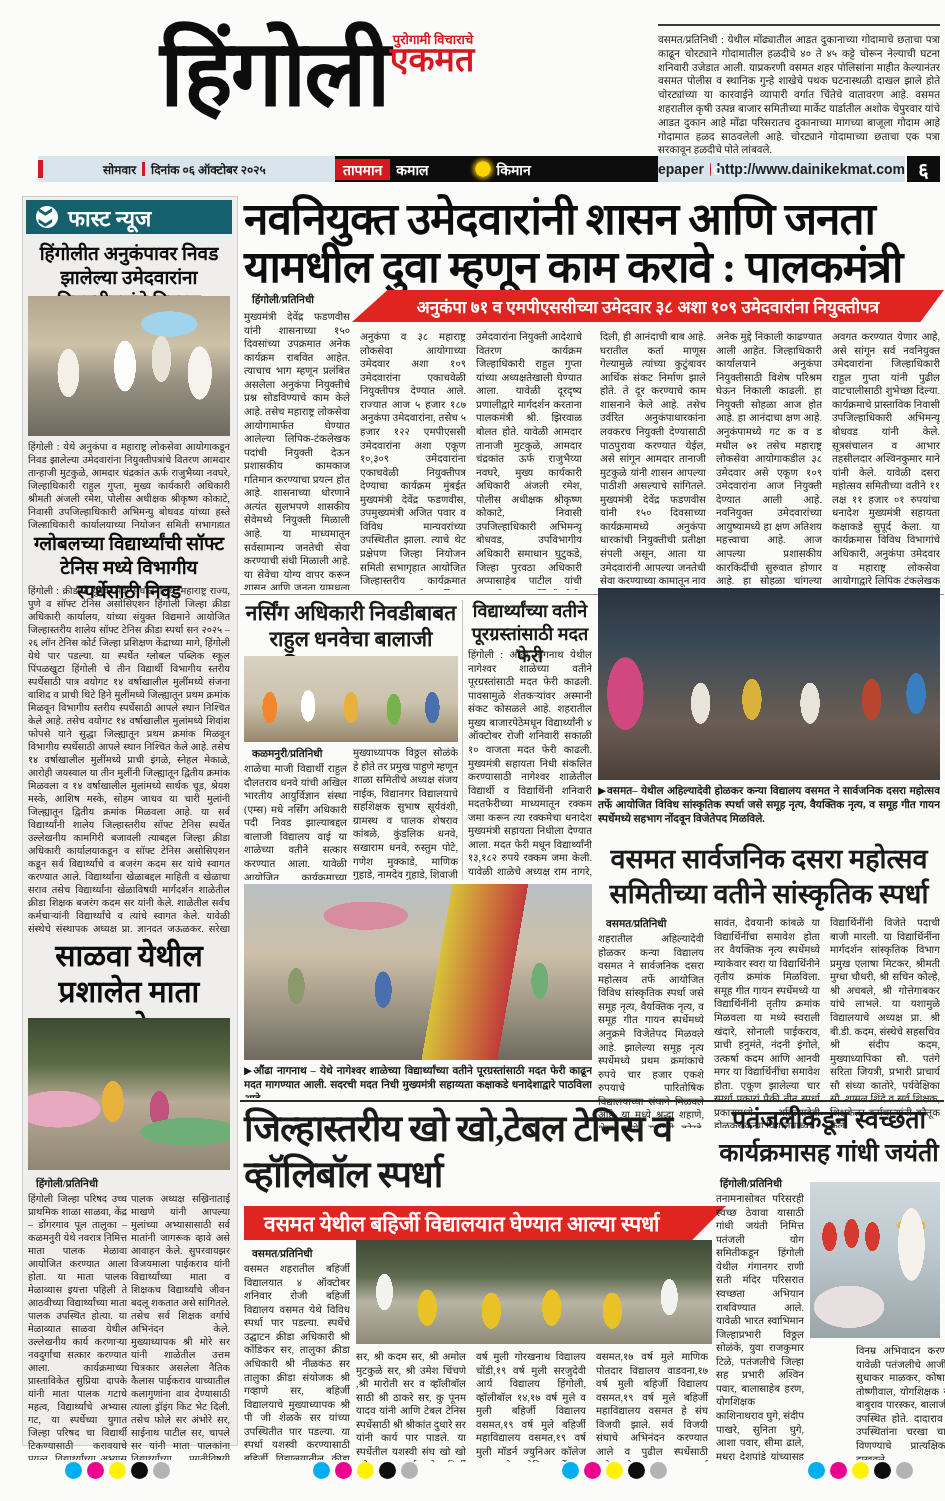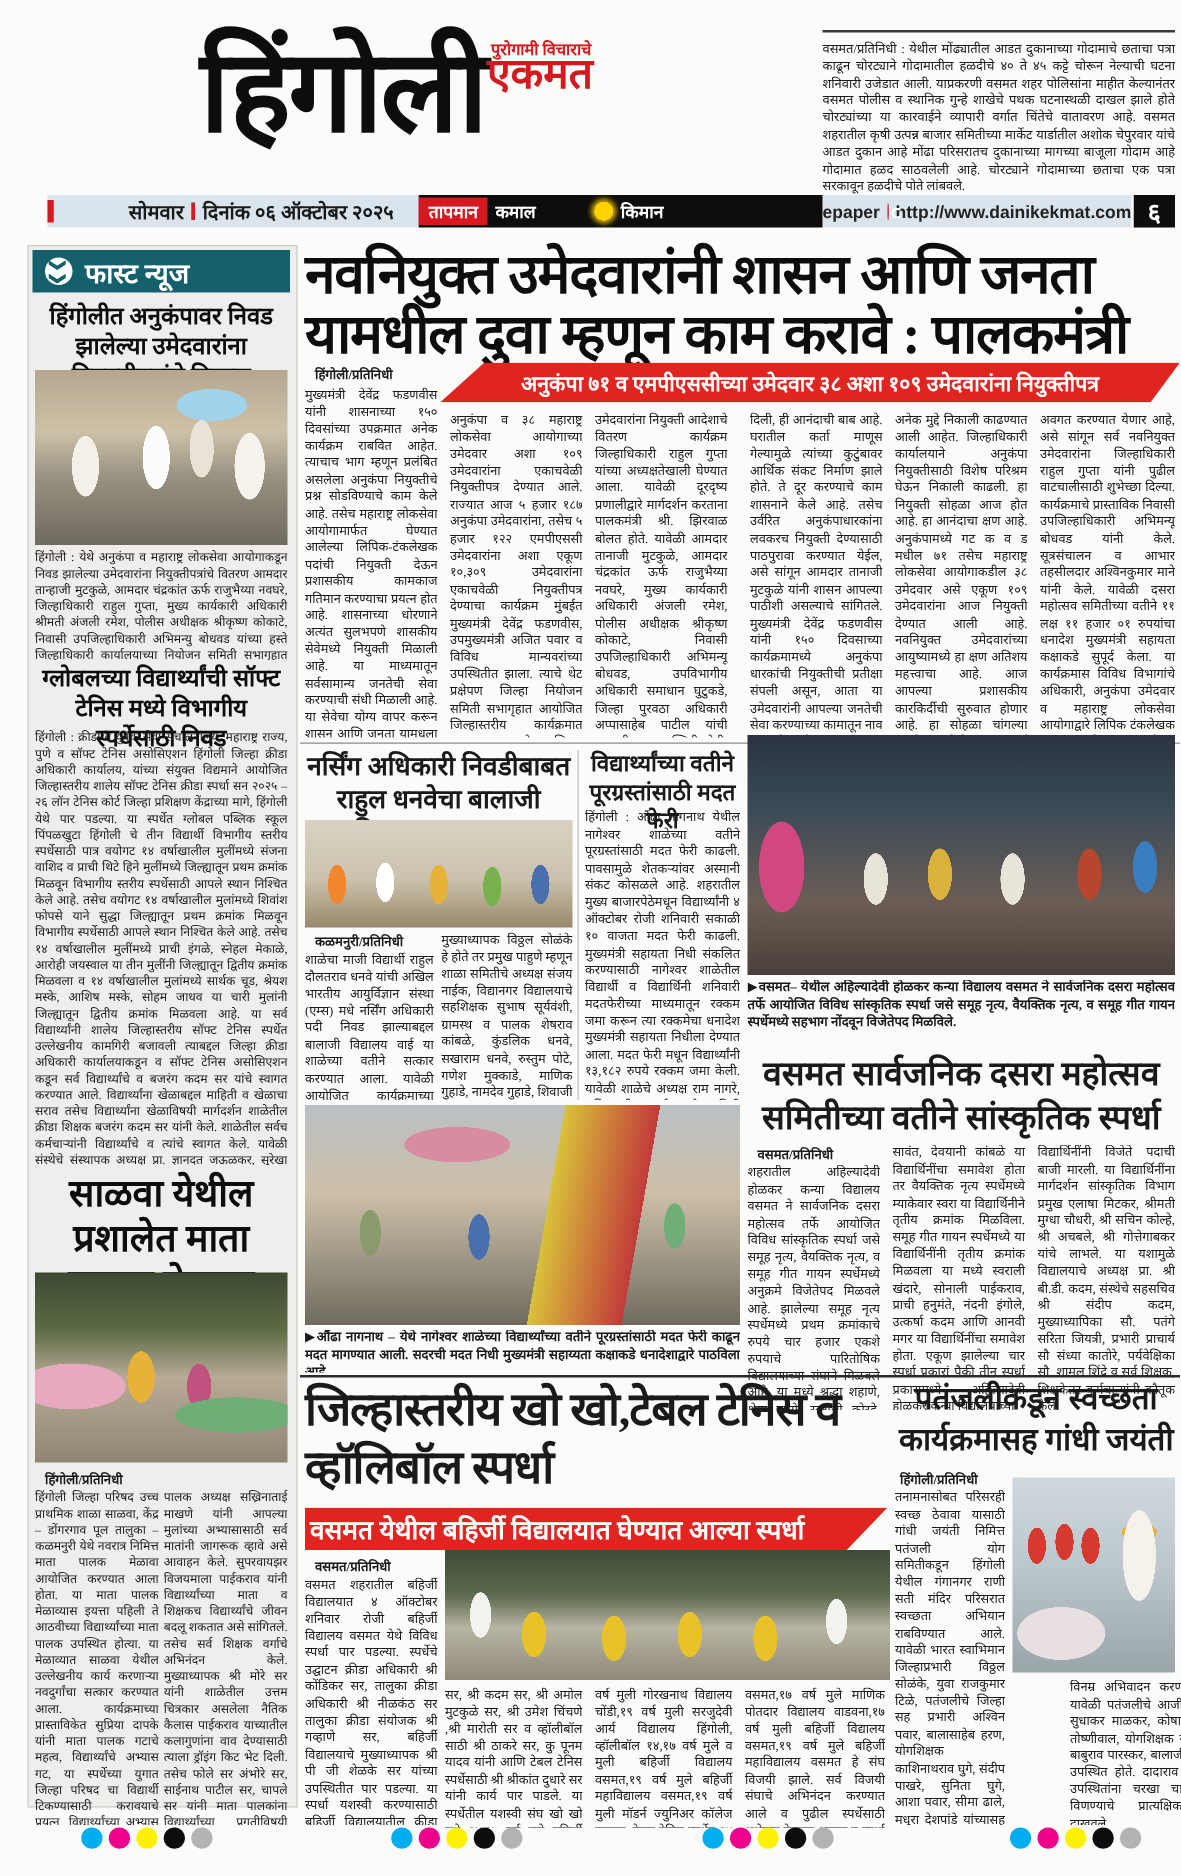--- a/index.html
+++ b/index.html
@@ -17,42 +17,42 @@
   
   .tr-box{border-top:2px solid #3a3a3a;}
   .tr-head{color:#9b1212;font-weight:bold;font-size:15px;text-align:center;}
   .tr-body{font-size:10.3px;line-height:1.34;}
   .ep-row{background:#d9e4ec;display:flex;align-items:center;justify-content:center;gap:6px;
           font-family:"Liberation Sans",sans-serif;font-size:14px;font-weight:bold;color:#222;}
   .ep-ic{width:13px;height:13px;border-radius:50%;background:#c01116;display:inline-block;position:relative;}
   .ep-ic:after{content:"";position:absolute;left:3px;top:3px;width:5px;height:5px;border:2px solid #fff;border-radius:50%;border-right-color:transparent;}
   .pg-box{background:#0d0d0d;color:#fff;display:flex;align-items:center;justify-content:center;font-size:20px;font-weight:bold;}
   
-  .date-bar{background:#d9e4ec;display:flex;align-items:center;font-weight:bold;font-size:16px;}
+  .date-bar{background:#d9e4ec;display:flex;align-items:center;font-weight:bold;font-size:12px;}
   .red-tick{width:5px;height:18px;background:#d61920;display:inline-block;}
   .temp-bar{background:#0d0d0d;color:#fff;display:flex;align-items:center;gap:6px;font-weight:bold;font-size:14px;}
   .temp-lab{background:#d61920;color:#fff;padding:1px 8px;}
   .sun{width:16px;height:16px;border-radius:50%;background:radial-gradient(circle,#ffd400 55%,#f7941d 100%);
        box-shadow:0 0 4px 2px rgba(255,212,0,.8);display:inline-block;}
   
   .rail{background:#efeeec;border:1px solid #cfcecb;}
   .fn-head{background:#15606d;color:#fff;display:flex;align-items:center;gap:10px;padding:0 10px;
            font-size:22px;font-weight:bold;}
   .fn-ic{width:22px;height:22px;border-radius:50%;background:#fff;color:#15606d;display:flex;align-items:center;justify-content:center;
          font-size:13px;font-weight:bold;}
   .fn-ic span{transform:rotate(90deg);display:block;line-height:1;}
   .rail-h1{font-size:19px;font-weight:bold;text-align:center;line-height:1.25;color:#0d0d0d;}
   .rail-h2{font-size:30px;font-weight:bold;text-align:center;line-height:1.2;color:#0d0d0d;}
   .body-sm{font-size:9.8px;line-height:1.33;}
   .byline{font-weight:bold;font-size:10.5px;}
   
   .main-head{font-size:44px;font-weight:bold;line-height:1.1;color:#0d0d0d;letter-spacing:-1px;}
   .ribbon{background:#e0241f;color:#fff;font-weight:bold;font-size:17px;display:flex;align-items:center;justify-content:center;
           clip-path:polygon(0 100%,6% 0,100% 0,96% 100%);}
-  .ribbon2{background:#e0241f;color:#fff;font-weight:bold;font-size:21px;display:flex;align-items:center;padding-left:4px;
+  .ribbon2{background:#e0241f;color:#fff;font-weight:bold;font-size:21px;display:flex;align-items:center;padding-left:20px;
           clip-path:polygon(0 0,100% 0,93% 100%,0 100%);}
   .col{font-size:10.2px;line-height:1.33;}
   .mid-h{font-size:21px;font-weight:bold;text-align:center;line-height:1.25;}
   .mid-h2{font-size:24px;font-weight:bold;text-align:center;line-height:1.3;}
   .big-h{font-size:37px;font-weight:bold;line-height:1.25;letter-spacing:-1px;}
   .cap{font-size:10.5px;font-weight:bold;line-height:1.35;}
   .rule{background:#8a8a8a;}
   
   .ph{background:#c7bda6;}
   .ph-fast{background:linear-gradient(180deg,#b3a78f 0%,#cdc2a8 35%,#9a9383 60%,#6e6a5e 100%);}

